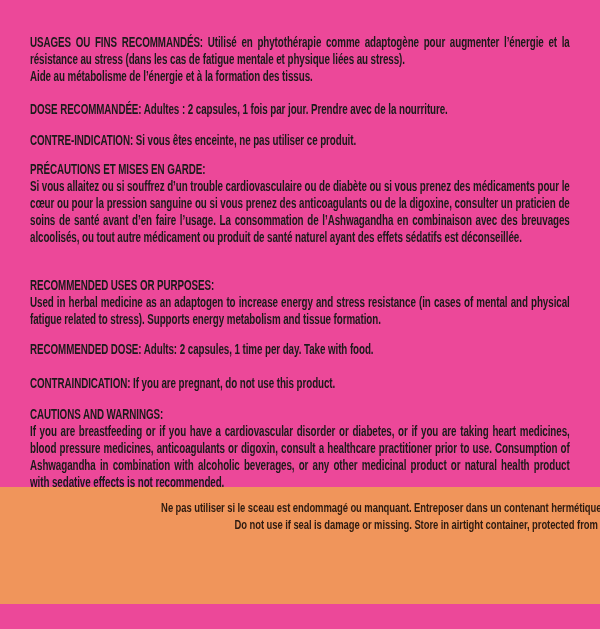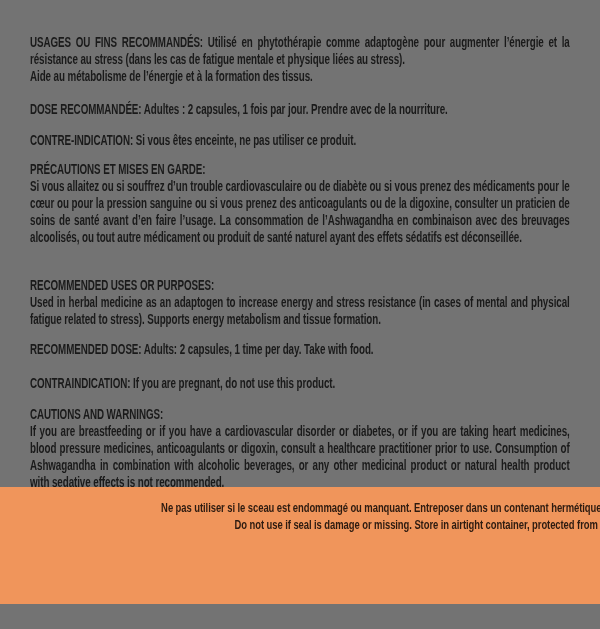--- a/index.html
+++ b/index.html
@@ -1,21 +1,21 @@
 <!DOCTYPE html>
 <html><head>
 <meta charset="utf-8">
 <style>
   * { margin: 0; padding: 0; box-sizing: border-box; }
   html, body { background: #ffffff; }
   .label {
     position: relative;
     width: 600px;
     height: 629px;
-    background: #737373;
+    background: #ec4899;
     overflow: hidden;
     font-family: "Liberation Sans", "DejaVu Sans", sans-serif;
   }
   
   .body-text {
     position: absolute;
     left: 30px;
     top: 0;
     width: 771px;               
     transform: scaleX(0.7);

